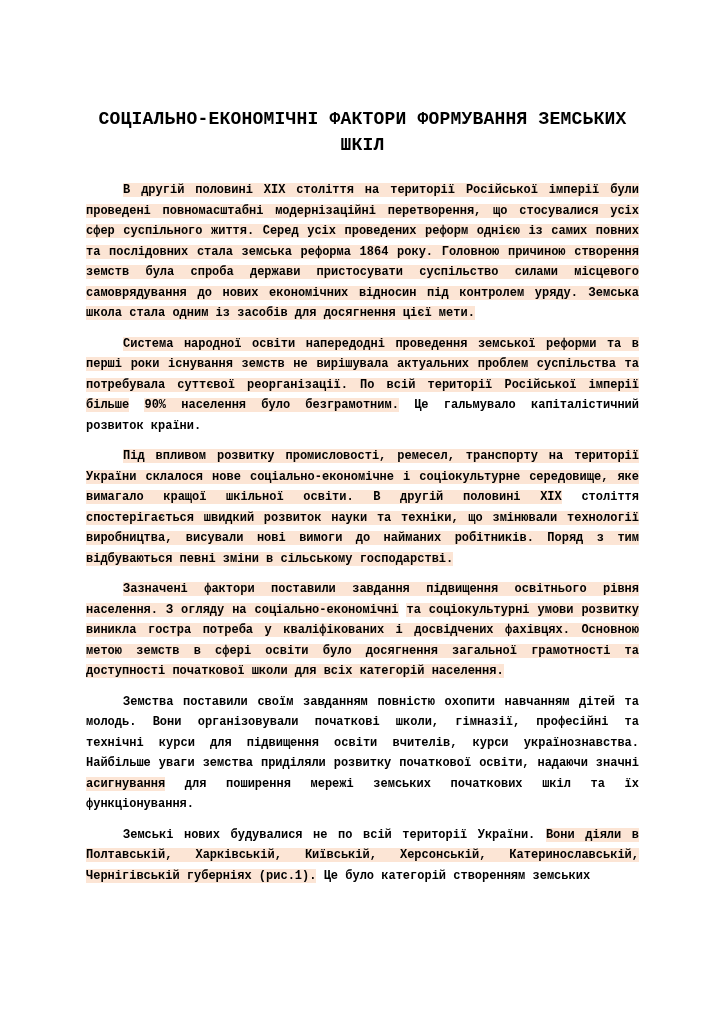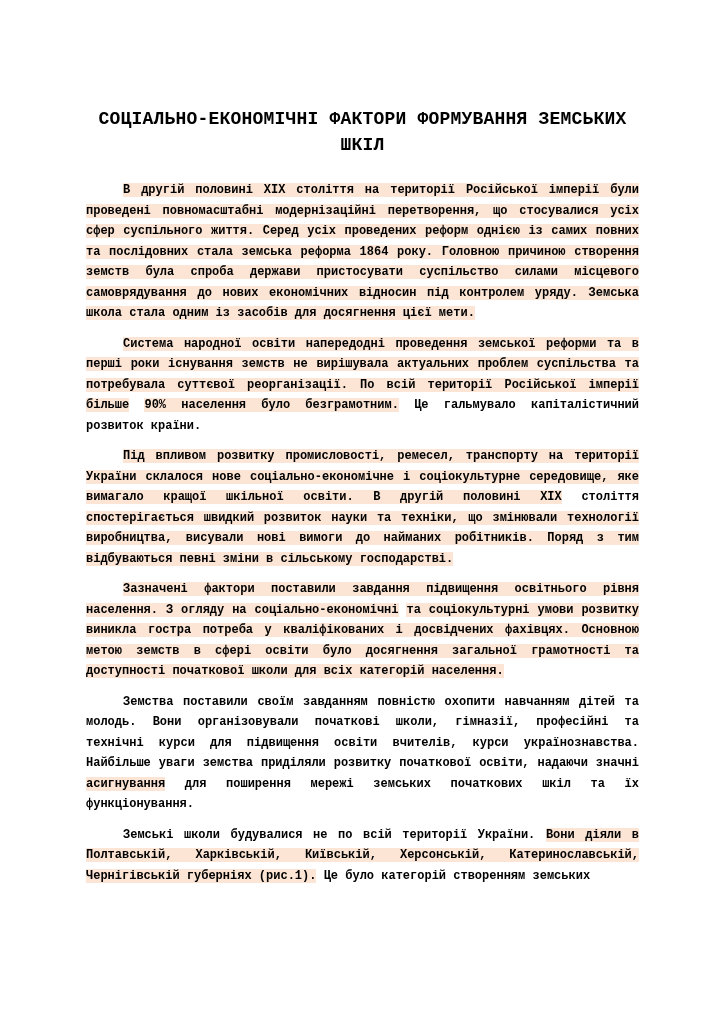--- a/index.html
+++ b/index.html
@@ -45,15 +45,15 @@
 <body>
 
 <div class="page" style="color: rgb(0, 0, 0);">
   <h1 class="title">СОЦІАЛЬНО-ЕКОНОМІЧНІ ФАКТОРИ ФОРМУВАННЯ ЗЕМСЬКИХ ШКІЛ</h1>
   <div>
       <p class="para"><span class="hl">В другій половині XIX століття на території Російської імперії були проведені повномасштабні модернізаційні перетворення, що стосувалися усіх сфер суспільного життя. Серед усіх проведених реформ однією із самих повних та послідовних стала земська реформа 1864 року. Головною причиною створення земств була спроба держави пристосувати суспільство силами місцевого самоврядування до нових економічних відносин під контролем уряду. Земська школа стала одним із засобів для досягнення цієї мети.</span></p>
       <p class="para"><span class="hl">Система народної освіти напередодні проведення земської реформи та в перші роки існування земств не вирішувала актуальних проблем суспільства та потребувала суттєвої реорганізації. По всій території Російської імперії більше</span><span class=""> </span><span class="hl">90% населення було безграмотним.</span><span class=""> Це гальмувало капіталістичний розвиток країни.</span></p>
       <p class="para"><span class="hl">Під впливом розвитку промисловості, ремесел, транспорту на території України склалося нове соціально-економічне і соціокультурне середовище, яке вимагало кращої шкільної освіти. В другій половині XIX</span><span class=""> століття </span><span class="hl">спостерігається швидкий розвиток науки та техніки, що змінювали технології виробництва, висували нові вимоги до найманих робітників. Поряд з тим відбуваються певні зміни в сільському господарстві.</span></p>
       <p class="para"><span class="hl">Зазначені фактори поставили завдання підвищення освітнього рівня населення. З огляду на соціально-економічні</span><span class=""> </span><span class="hl">та соціокультурні умови розвитку виникла гостра потреба у кваліфікованих і досвідчених фахівцях. Основною метою земств в сфері освіти було досягнення загальної грамотності та доступності початкової школи для всіх категорій населення.</span></p>
       <p class="para"><span class="">Земства поставили своїм завданням повністю охопити навчанням дітей та молодь. Вони організовували початкові школи, гімназії, професійні та технічні курси для підвищення освіти вчителів, курси українознавства. Найбільше уваги земства приділяли розвитку початкової освіти, надаючи значні </span><span class="hl">асигнування</span><span class=""> для поширення мережі земських початкових шкіл та їх функціонування.</span></p>
-      <p class="para"><span class="">Земські школи будувалися не по всій території України. </span><span class="hl">Вони діяли в Полтавській, Харківській, Київській, Херсонській, Катеринославській, Чернігівській губерніях (рис.1).</span><span class=""> Це було категорій створенням земських</span></p>
+      <p class="para"><span class="">Земські нових будувалися не по всій території України. </span><span class="hl">Вони діяли в Полтавській, Харківській, Київській, Херсонській, Катеринославській, Чернігівській губерніях (рис.1).</span><span class=""> Це було категорій створенням земських</span></p>
     </div>
 </div>
 
 </body></html>

